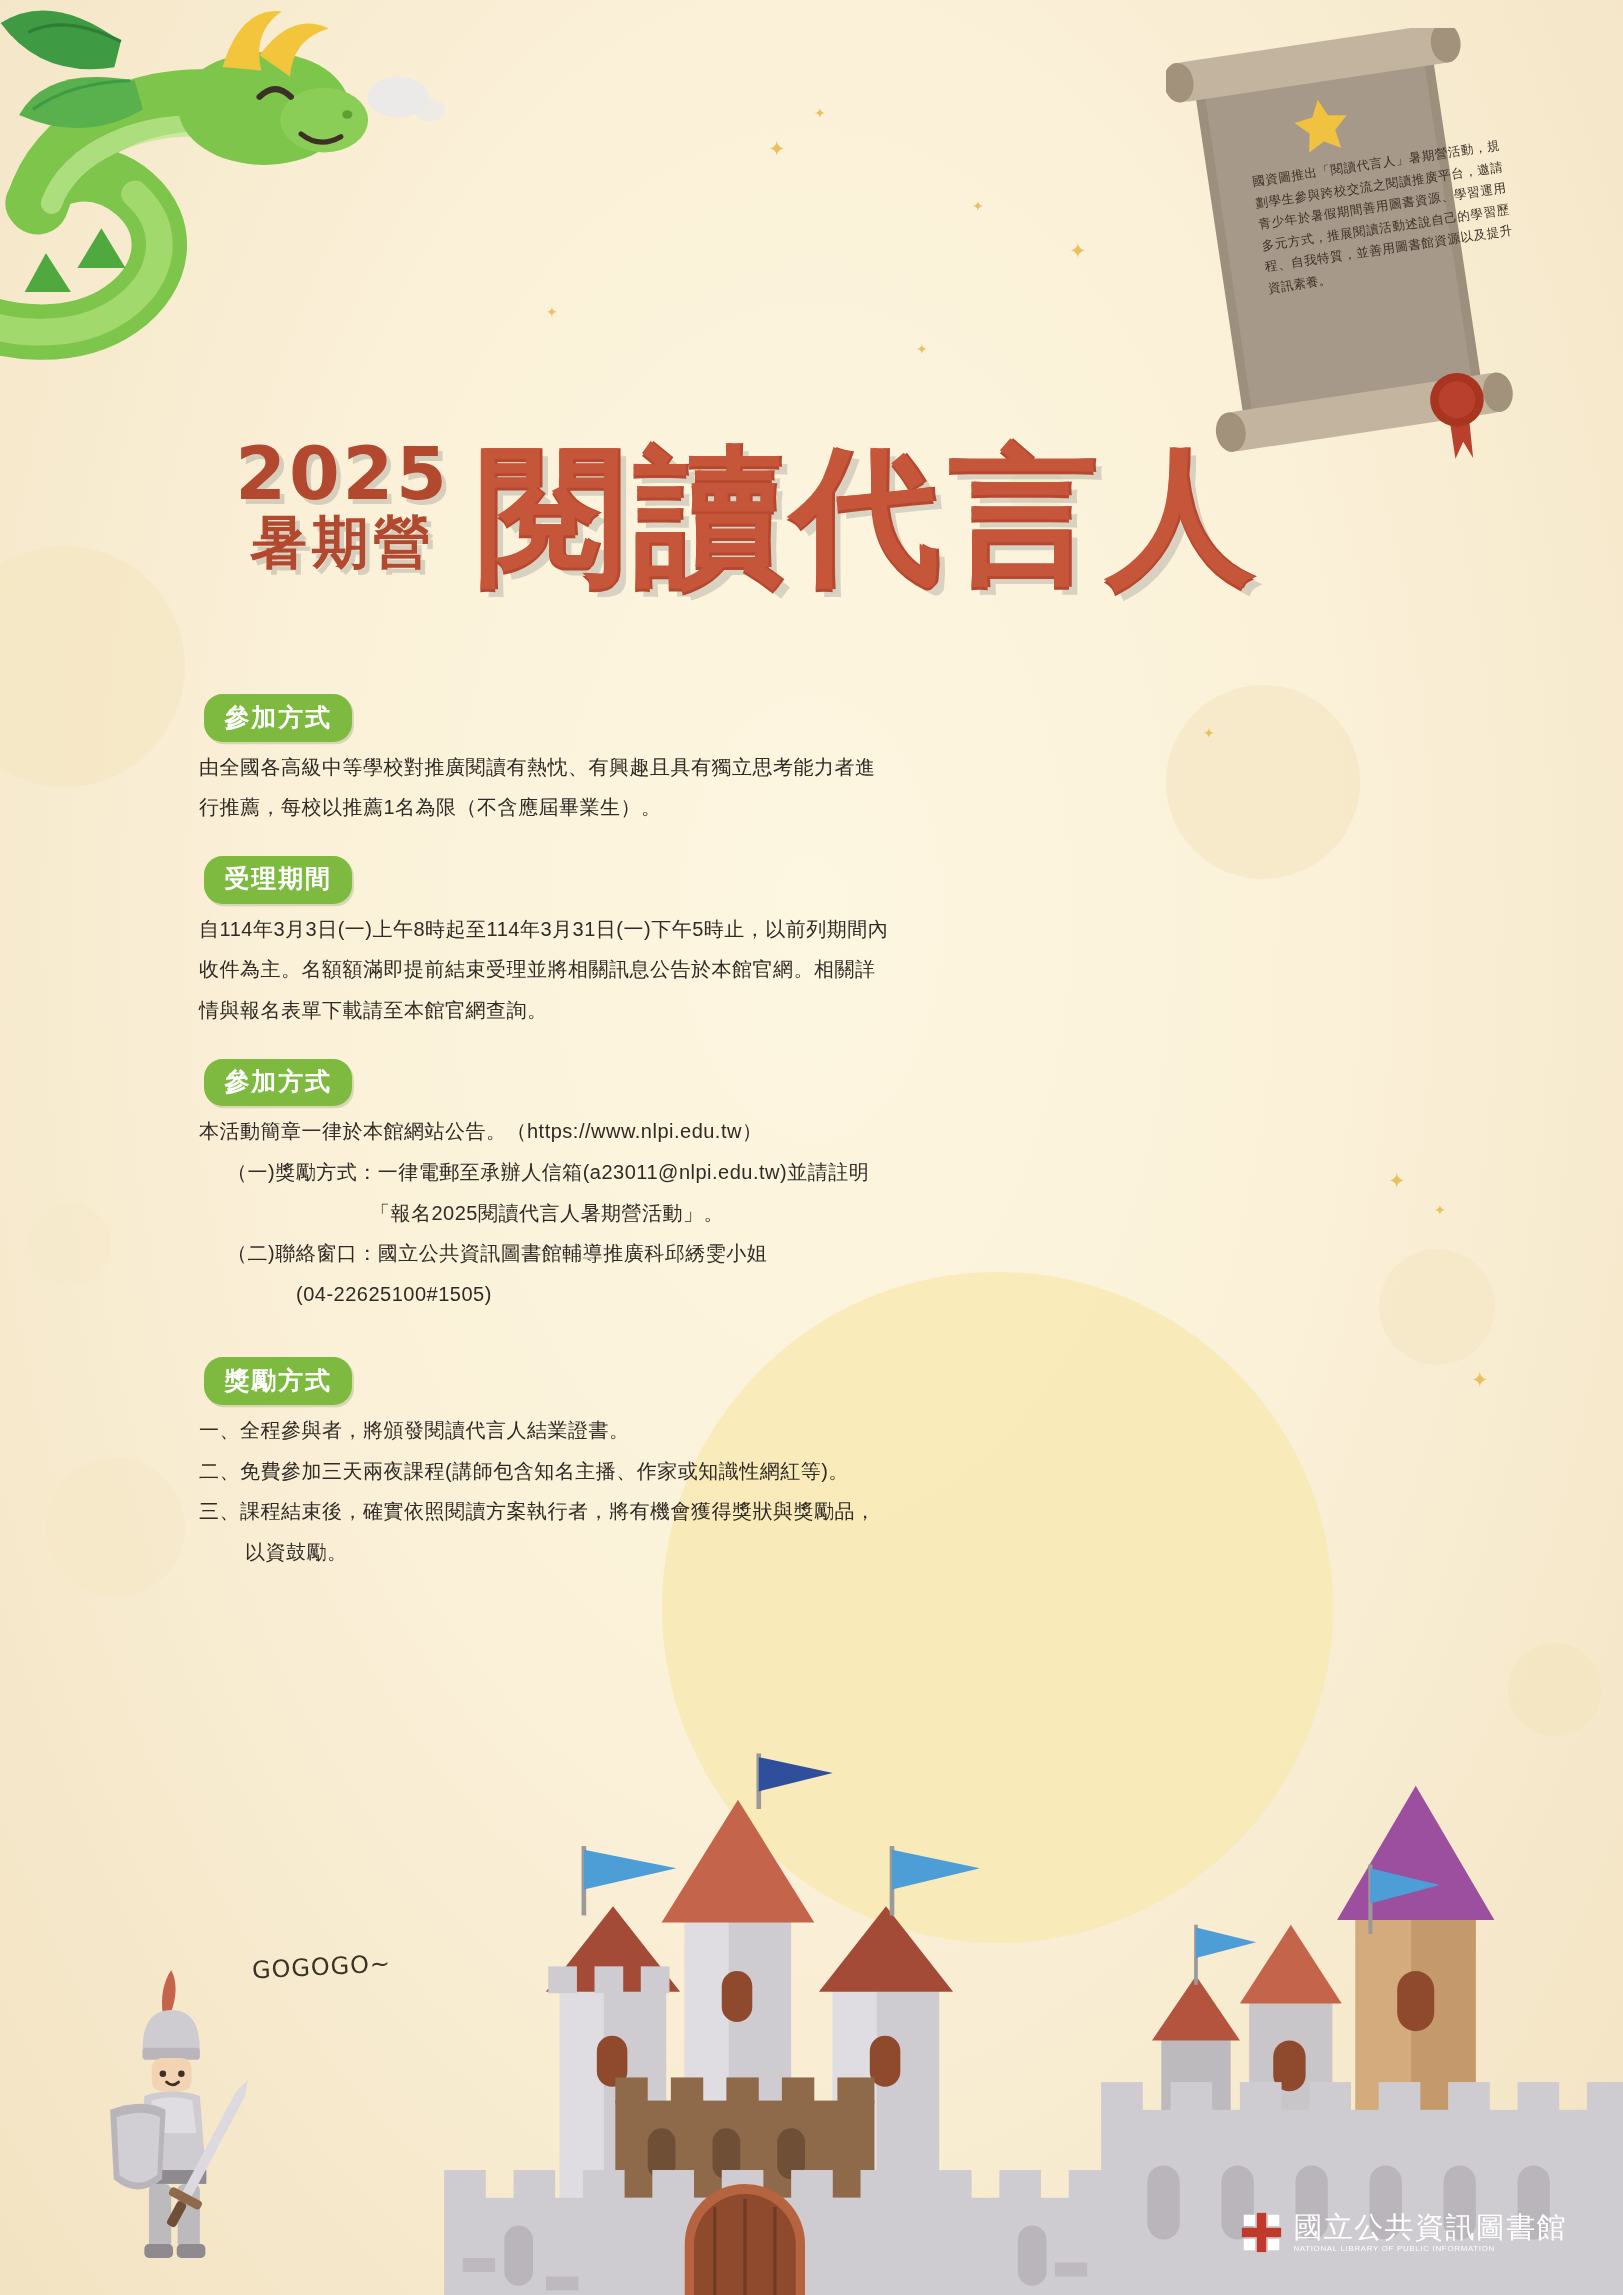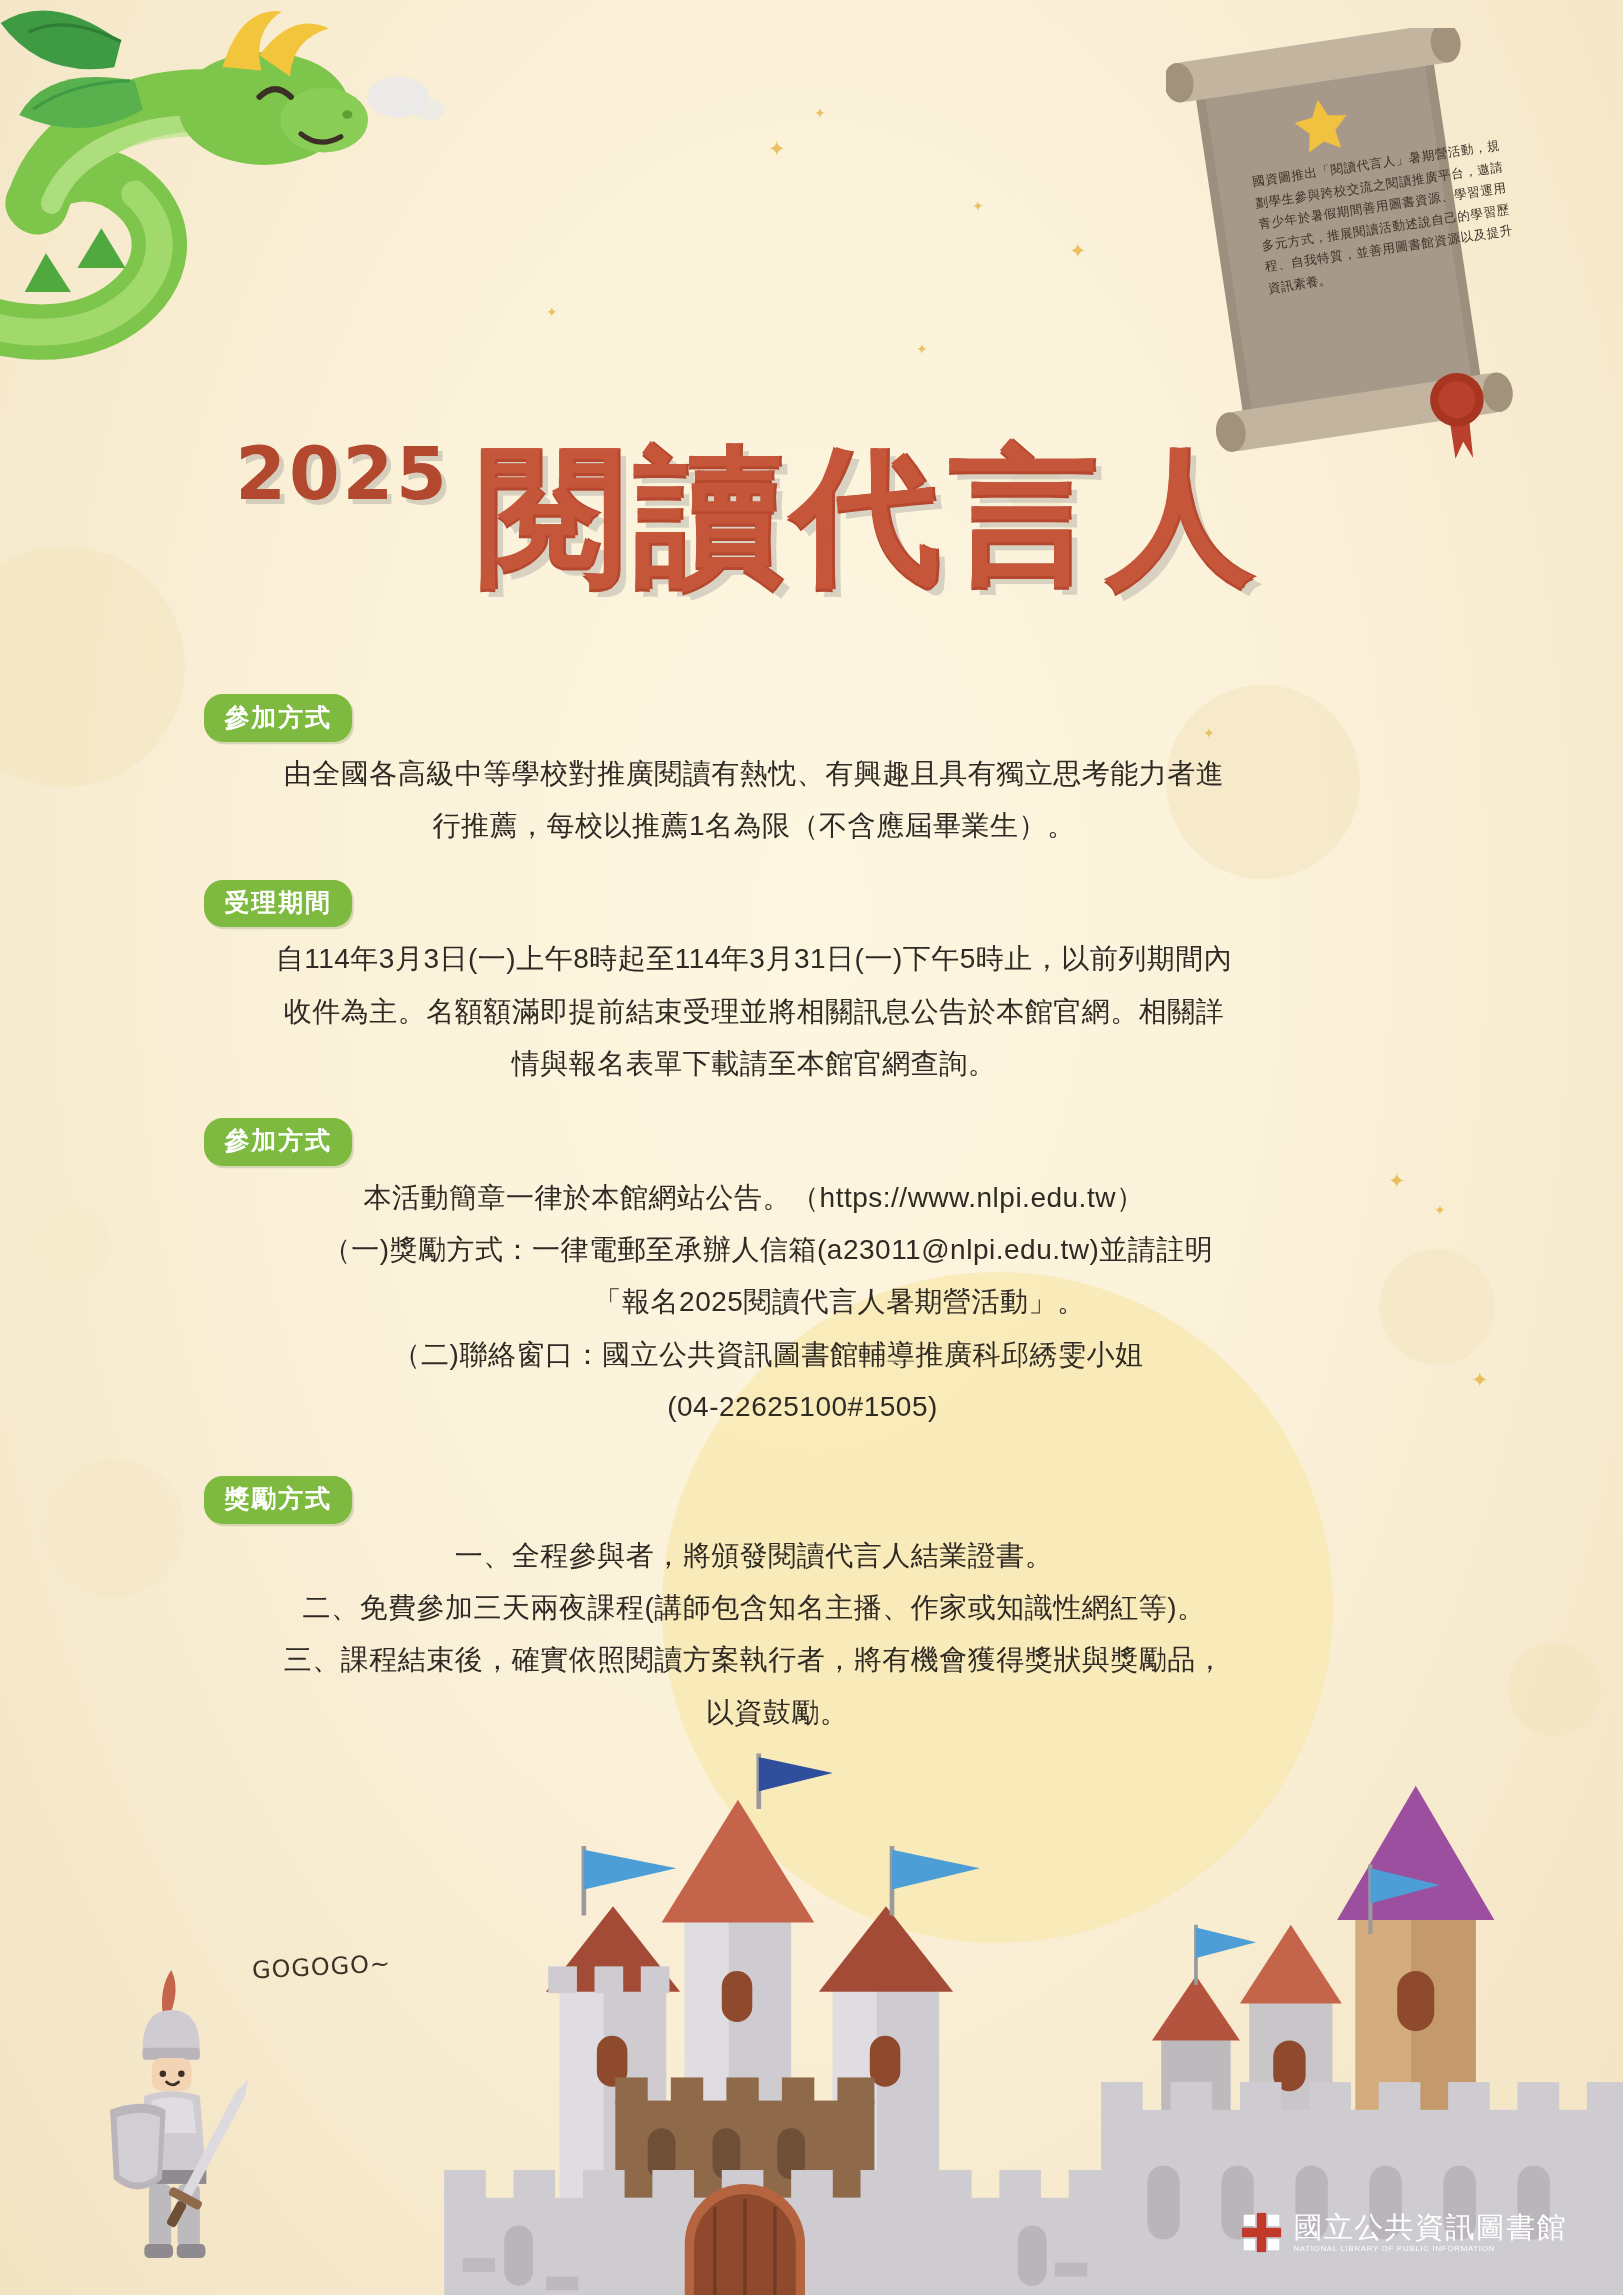--- a/index.html
+++ b/index.html
@@ -111,25 +111,24 @@
     font-weight: 700;
     letter-spacing: 1.9px;
     padding: 6.5px 20.4px 8.3px;
     border-radius: 18.5px;
     margin-left: 204px;
     box-shadow: 1.9px 2.3px 0 rgba(110,140,70,.25);
   }
 
   .para {
     margin: 11px 199px 0 199px;
-    font-size: 28px;
+    font-size: 20px;
     line-height: 1.48;
     color: #2f2a24;
     letter-spacing: 0.5px;
-    text-align: center;
   }
   .para.indent1 { margin-left: 227px; text-indent: 0; }
   .para.indent2 { margin-left: 370px; }
   .para.indent3 { margin-left: 259px; }
   .gap-md { height: 21px; }
   .gap-lg { height: 36px; }
 
   
   .scene { position: absolute; left: 0; bottom: 0; width: 1623px; height: 648px; }
 
@@ -236,20 +235,21 @@
       <path d="M560 836 l 44 0 l -6 130 l -16 -38 l -22 34 z" fill="#b8402c"></path>
       <circle cx="582" cy="836" r="58" fill="#a8351f"></circle>
       <circle cx="582" cy="836" r="40" fill="#b8402c"></circle>
     </g>
   </svg>
   <div class="scroll-note">國資圖推出「閱讀代言人」暑期營活動，規劃學生參與跨校交流之閱讀推廣平台，邀請青少年於暑假期間善用圖書資源、學習運用多元方式，推展閱讀活動述說自己的學習歷程、自我特質，並善用圖書館資源以及提升資訊素養。</div>
 
   <div class="title-block">
     <div class="year-stack">
       <div class="y">2025</div>
+      <div class="camp">暑期營</div>
     </div>
     <div class="main-title">閱讀代言人</div>
   </div>
 
   <div class="content">
 
     <div class="section">
       <div class="tag">參加方式</div>
       <div class="para">由全國各高級中等學校對推廣閱讀有熱忱、有興趣且具有獨立思考能力者進</div>
       <div class="para">行推薦，每校以推薦1名為限（不含應屆畢業生）。</div>

